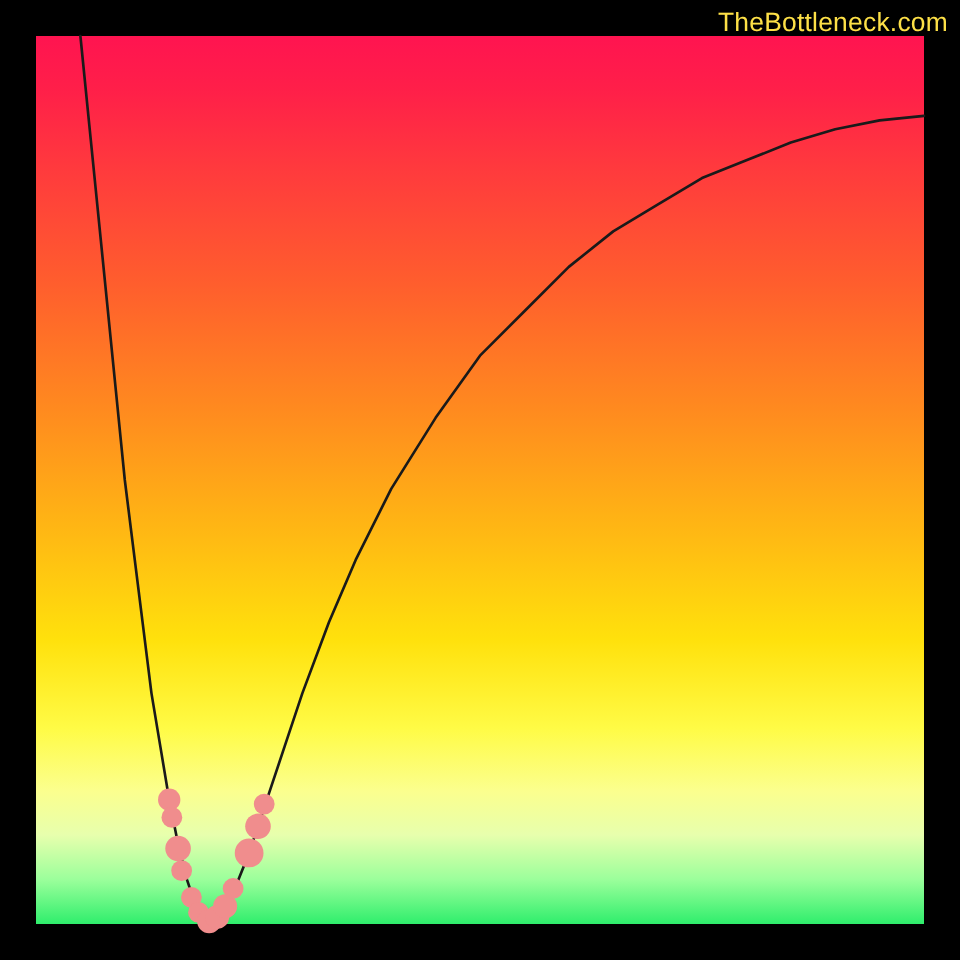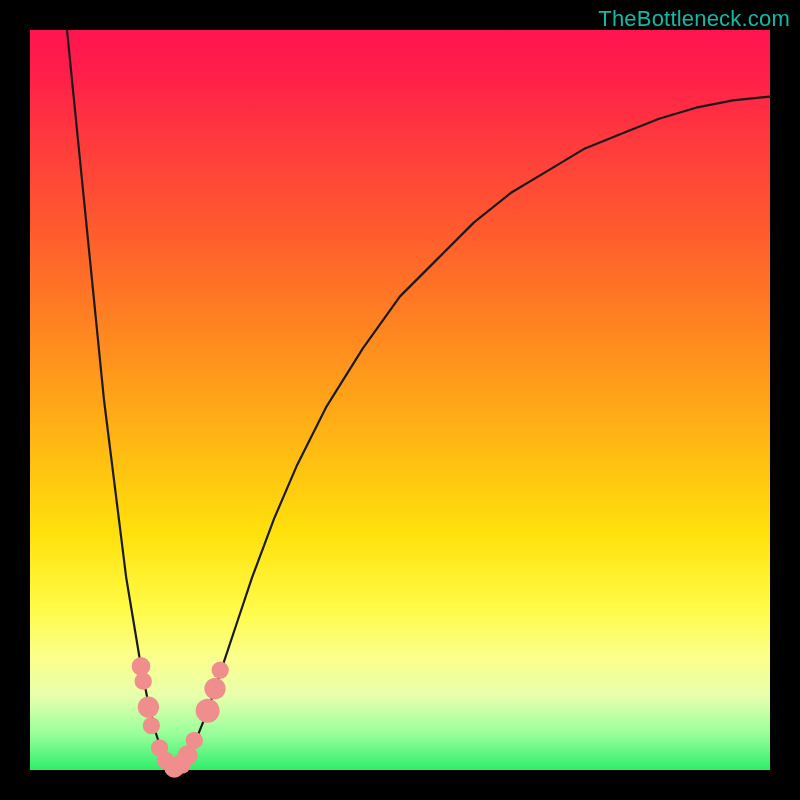--- a/index.html
+++ b/index.html
@@ -37,21 +37,21 @@
       #fbff8e 85%,
       #e7ffad 90%,
       #9bff9b 95%,
       #2fee6c 100%
     );
   }
   .watermark {
     position: absolute;
     top: 6px;
     right: 10px;
-    color: #14b8a6;
+    color: #fde047;
     font-size: 22px;
     font-weight: 500;
     letter-spacing: 0.2px;
     user-select: none;
   }
   svg.curve {
     position: absolute;
     left: 0;
     top: 0;
     width: 740px;

